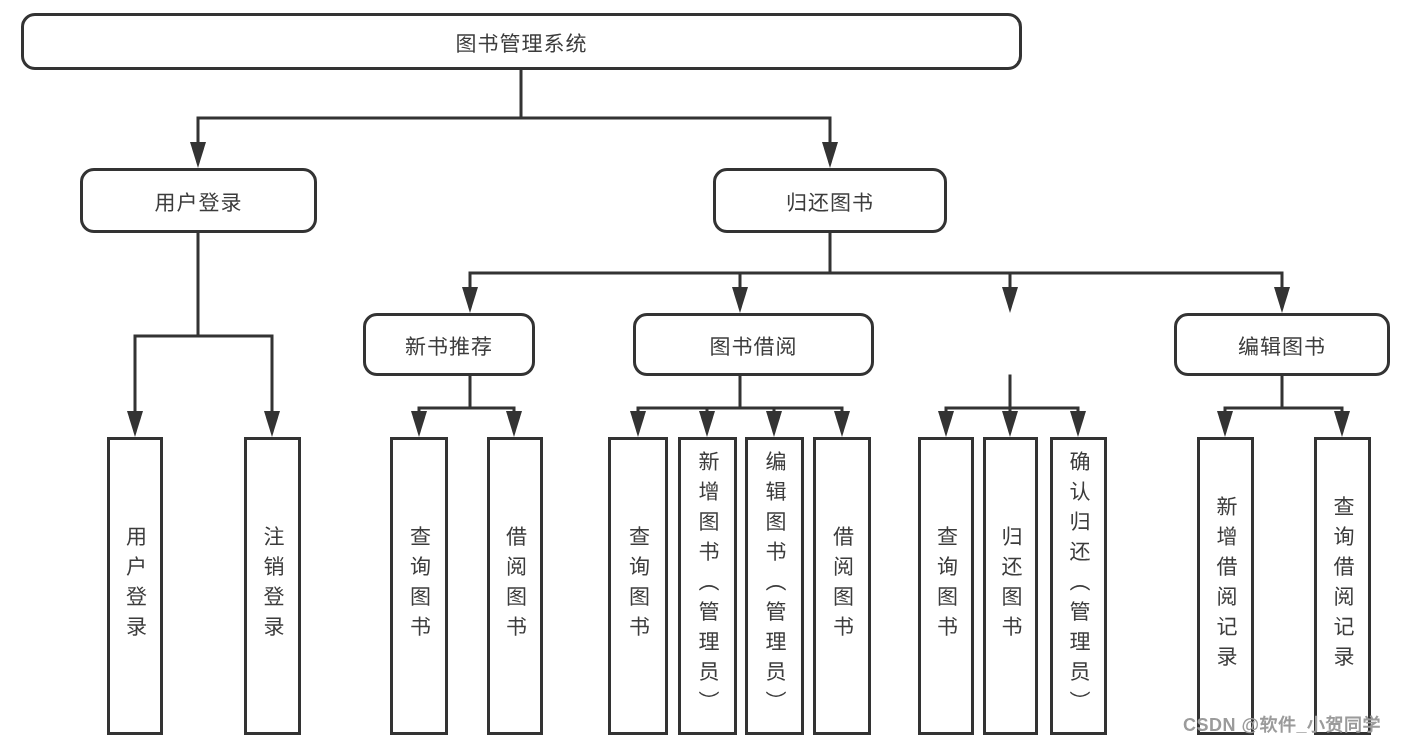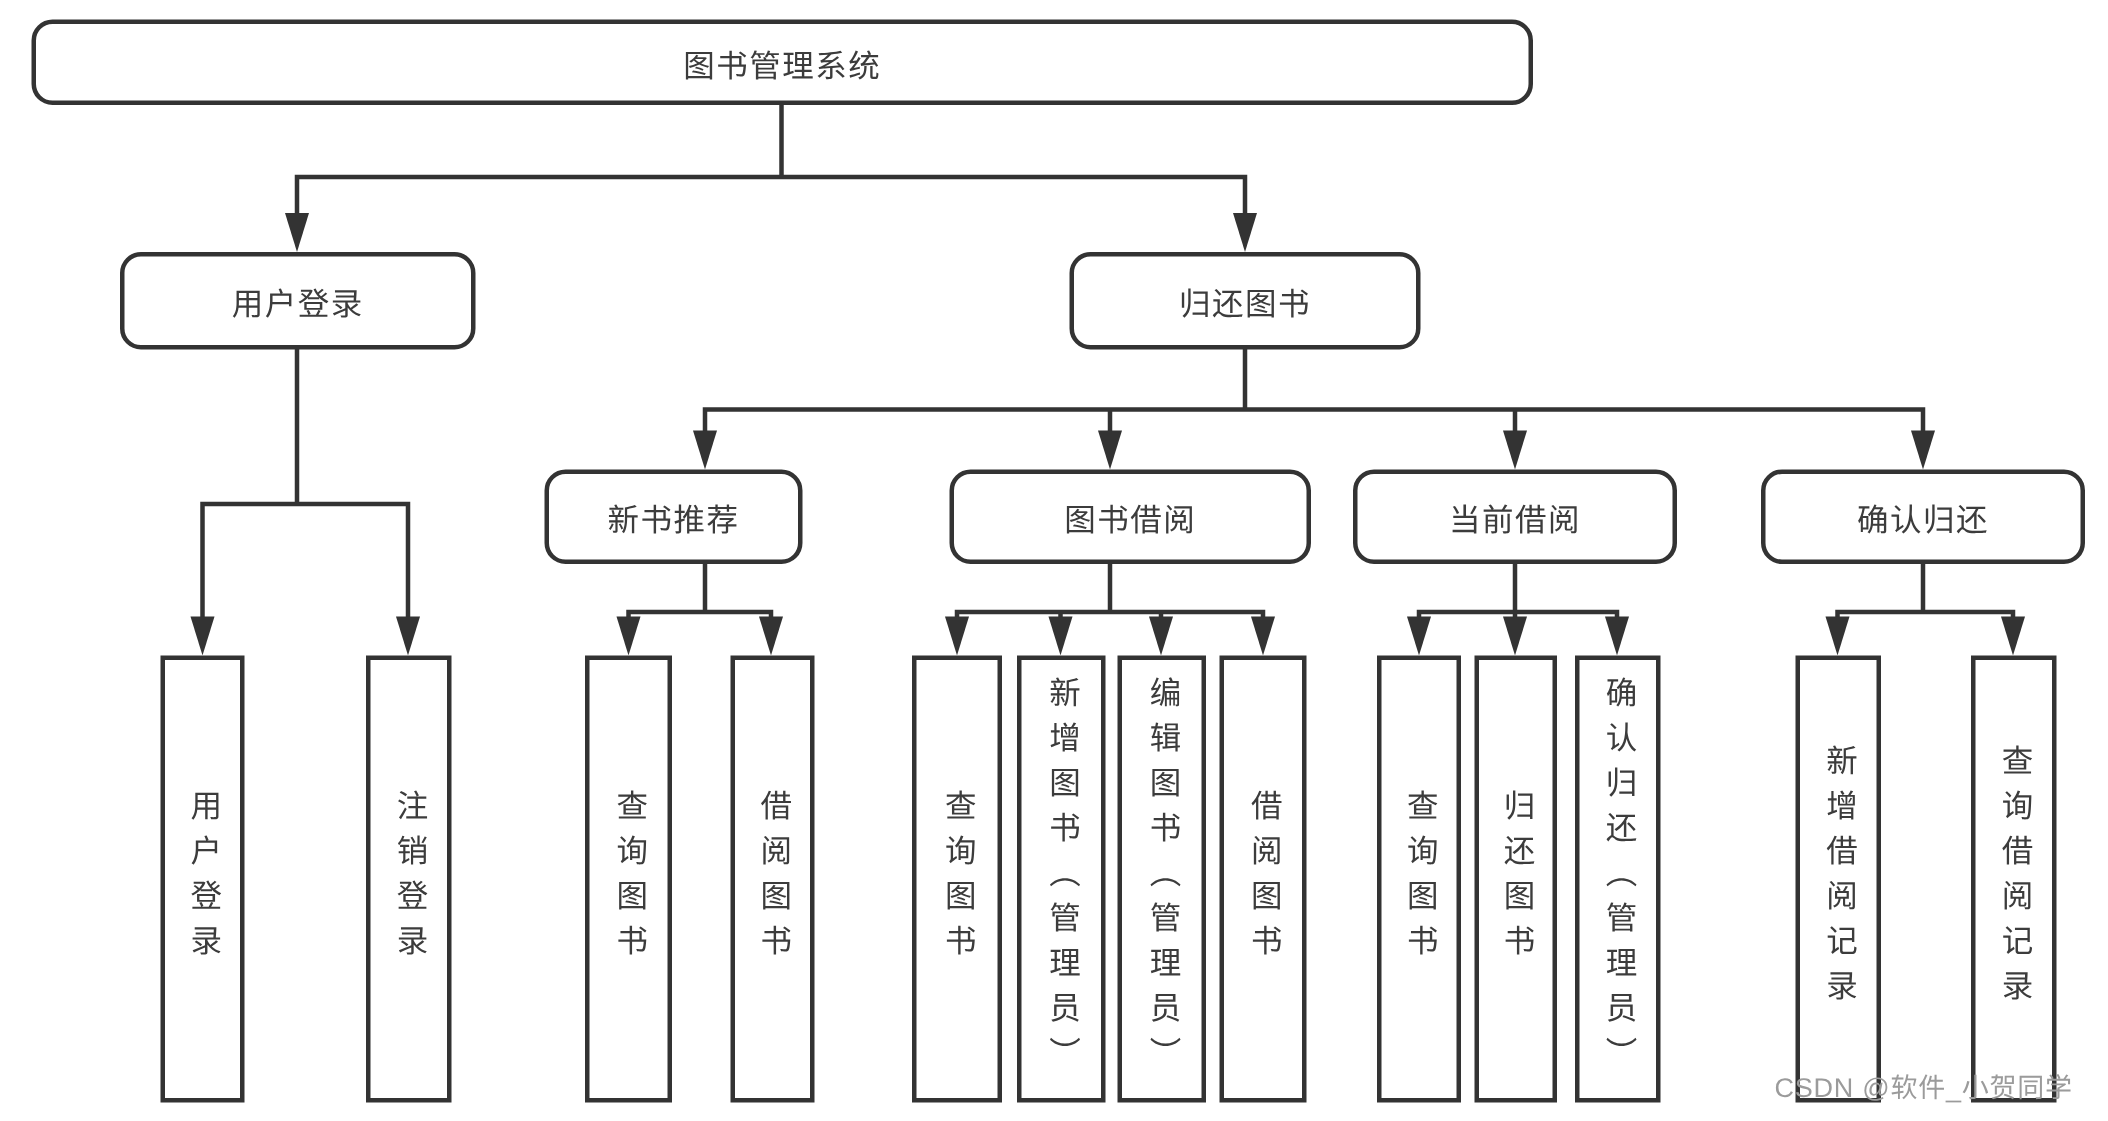--- a/index.html
+++ b/index.html
@@ -40,20 +40,21 @@
   }
   .watermark {
     position: absolute;
     left: 1183px;
     top: 710px;
     font-size: 18px;
     color: #9b9b9b;
     letter-spacing: 0.5px;
     white-space: nowrap;
     z-index: 5;
+    font-weight: bold;
   }
 </style>
 </head>
 <body>
 
 <div class="canvas">
 
   <svg class="edges" viewBox="0 0 1405 747" xmlns="http://www.w3.org/2000/svg">
     <g stroke="#333333" stroke-width="3" fill="none" stroke-linecap="square">
       <path d="M521 71 V118 M198 118 H830 M198 118 V143 M830 118 V143"></path>
@@ -97,25 +98,22 @@
   <div class="node h" style="left:713px;top:168px;width:234px;height:65px">
     <span>归还图书</span>
   </div>
 
   <div class="node h" style="left:363px;top:313px;width:172px;height:63px">
     <span>新书推荐</span>
   </div>
   <div class="node h" style="left:633px;top:313px;width:241px;height:63px">
     <span>图书借阅</span>
   </div>
-  <div class="node h" style="left:902px;top:313px;width:216px;height:63px">
-    <span>当前借阅</span>
-  </div>
   <div class="node h" style="left:1174px;top:313px;width:216px;height:63px">
-    <span>确认归还</span>
+    <span>编辑图书</span>
   </div>
 
   <div class="node v" style="left:107px;top:437px;width:56px;height:298px">
     <span>用户登录</span>
   </div>
   <div class="node v" style="left:244px;top:437px;width:57px;height:298px">
     <span>注销登录</span>
   </div>
 
   <div class="node v" style="left:390px;top:437px;width:58px;height:298px">

